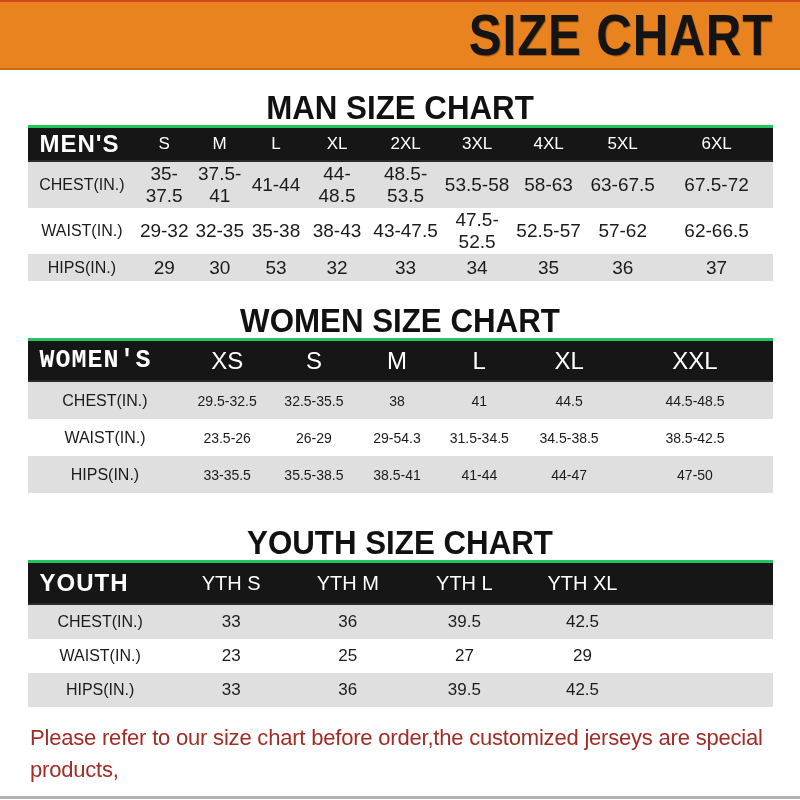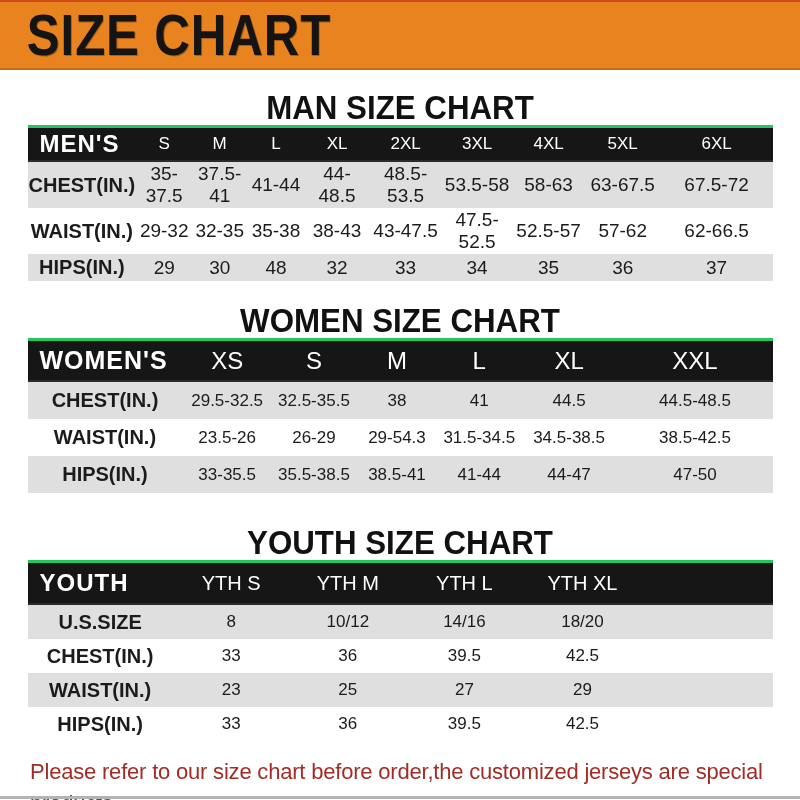--- a/index.html
+++ b/index.html
@@ -11,21 +11,21 @@
     overflow: hidden;
   }
 
   
   .banner {
     height: 70px;
     background: #E8831F;
     border-top: 2px solid #d04a1a;
     border-bottom: 2px solid #c96a12;
     box-sizing: border-box;
-    display: flex; align-items: center; justify-content: flex-start;
+    display: flex; align-items: center; justify-content: flex-end;
   }
   .banner-title {
     font-size: 58px; font-weight: bold; color: #141414;
     letter-spacing: 1px; line-height: 1;
     transform: scaleX(0.85);
     text-shadow: 1px 1px 0 #b05e10;
   }
 
   
   .section-title {
@@ -58,32 +58,32 @@
   table.size-table thead th.group-label {
     text-align: left;
     padding-left: 12px;
     font-weight: bold;
     letter-spacing: 1px;
   }
   table.size-table td {
     text-align: center;
     color: #1b1b1b;
   }
-  table.size-table td.row-label { font-size: 20px; font-weight: bold; }
+  table.size-table td.row-label { font-size: 16px; }
   table.size-table tbody tr:nth-child(odd)  td { background: #DFDFDF; }
   table.size-table tbody tr:nth-child(even) td { background: #ffffff; }
 
   .men-table thead th { height: 30px; font-size: 17px; }
   .men-table thead th.group-label { font-size: 24px; }
   .men-table td { height: 25px; font-size: 19px; }
   .men-table td.row-label { font-size: 15px; }
 
   .women-table thead th { height: 37px; font-size: 24px; }
-  .women-table thead th.group-label { font-size: 25px; }
-  .women-table td { height: 35px; font-size: 17px; }
+  .women-table thead th.group-label { font-size: 25px; font-family: Liberation Mono, monospace; }
+  .women-table td { height: 35px; font-size: 14px; }
 
   .youth-table thead th { height: 38px; font-size: 20px; }
   .youth-table thead th.group-label { font-size: 24px; }
   .youth-table td { height: 32px; font-size: 17px; }
 
   
   .disclaimer {
     margin: 15px 0 0 30px;
     color: #A22D26;
     font-size: 22px;
@@ -157,21 +157,21 @@
         <td>43-47.5</td>
         <td>47.5-52.5</td>
         <td>52.5-57</td>
         <td>57-62</td>
         <td>62-66.5</td>
       </tr>
       <tr>
         <td class="row-label">HIPS(IN.)</td>
         <td>29</td>
         <td>30</td>
-        <td>48</td>
+        <td>53</td>
         <td>32</td>
         <td>33</td>
         <td>34</td>
         <td>35</td>
         <td>36</td>
         <td>37</td>
       </tr>
     </tbody>
   </table>
 
@@ -245,28 +245,20 @@
         <th class="group-label">YOUTH</th>
         <th>YTH S</th>
         <th>YTH M</th>
         <th>YTH L</th>
         <th>YTH XL</th>
         <th></th>
       </tr>
     </thead>
     <tbody>
       <tr>
-        <td class="row-label">U.S.SIZE</td>
-        <td>8</td>
-        <td>10/12</td>
-        <td>14/16</td>
-        <td>18/20</td>
-        <td></td>
-      </tr>
-      <tr>
         <td class="row-label">CHEST(IN.)</td>
         <td>33</td>
         <td>36</td>
         <td>39.5</td>
         <td>42.5</td>
         <td></td>
       </tr>
       <tr>
         <td class="row-label">WAIST(IN.)</td>
         <td>23</td>

